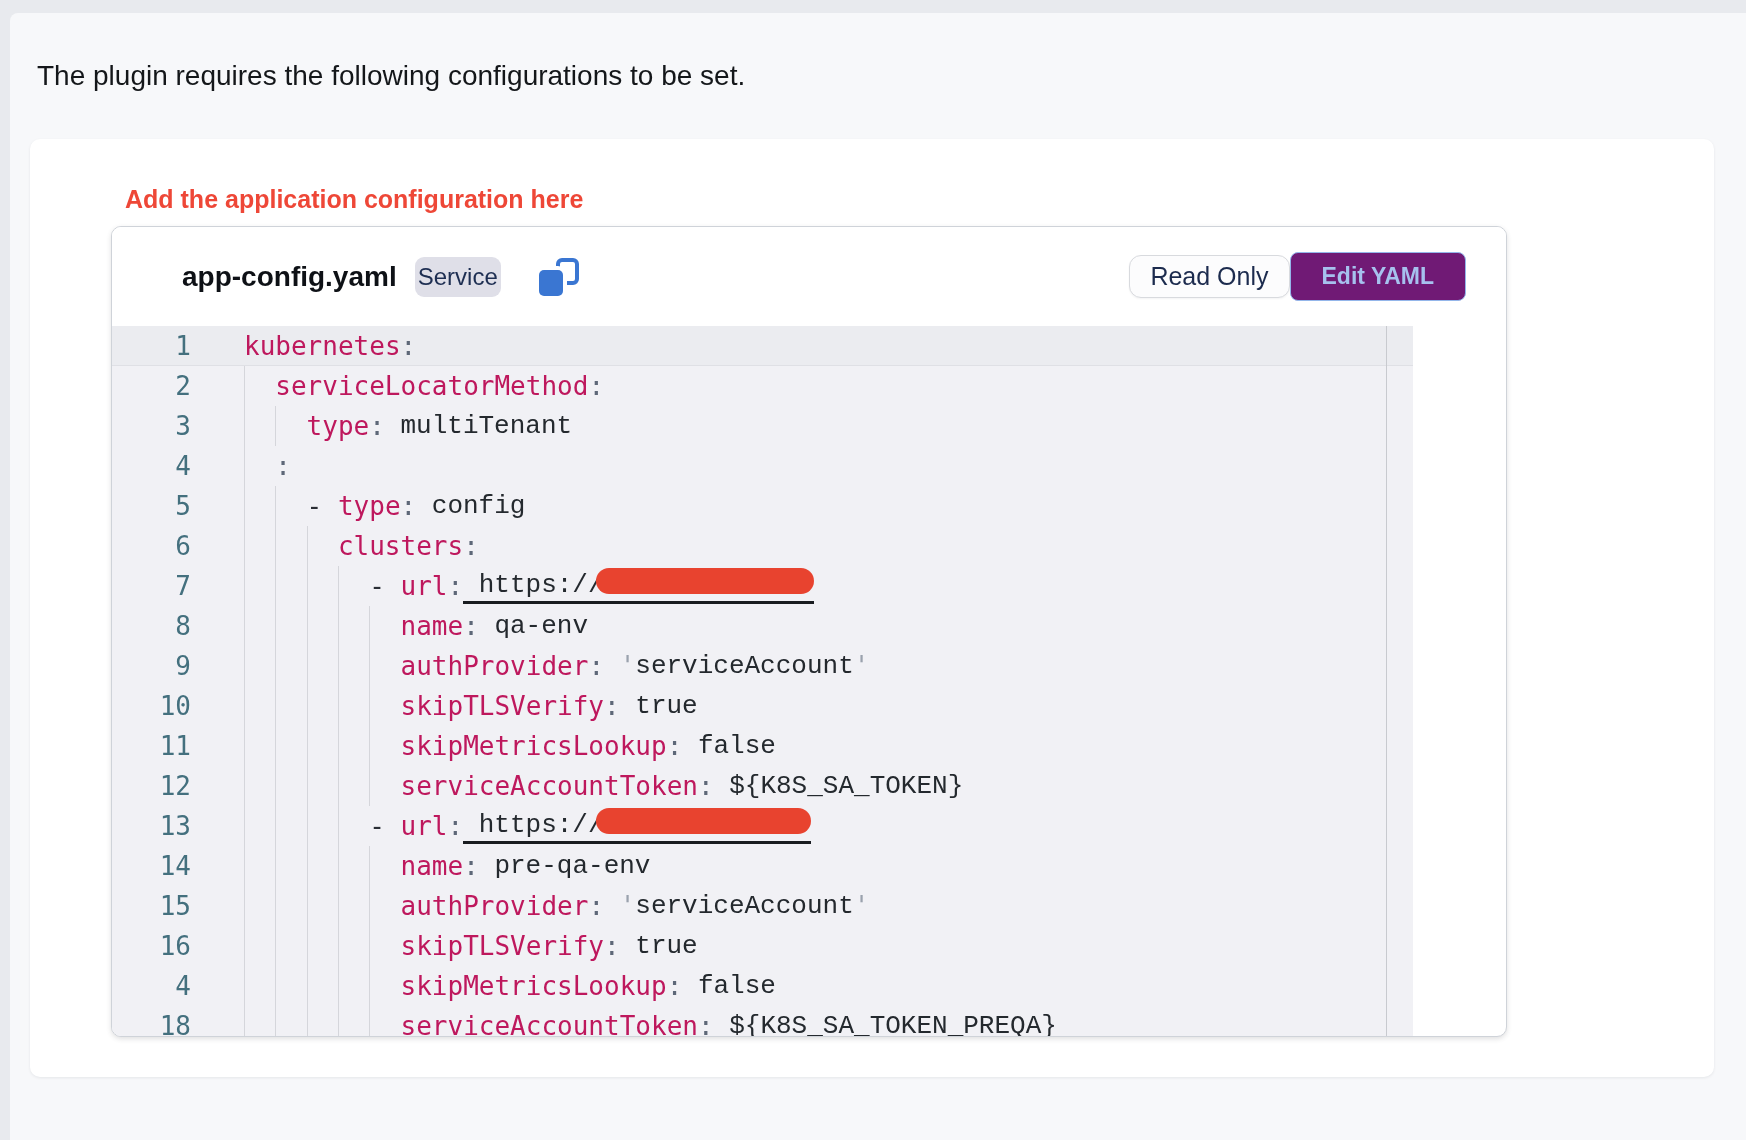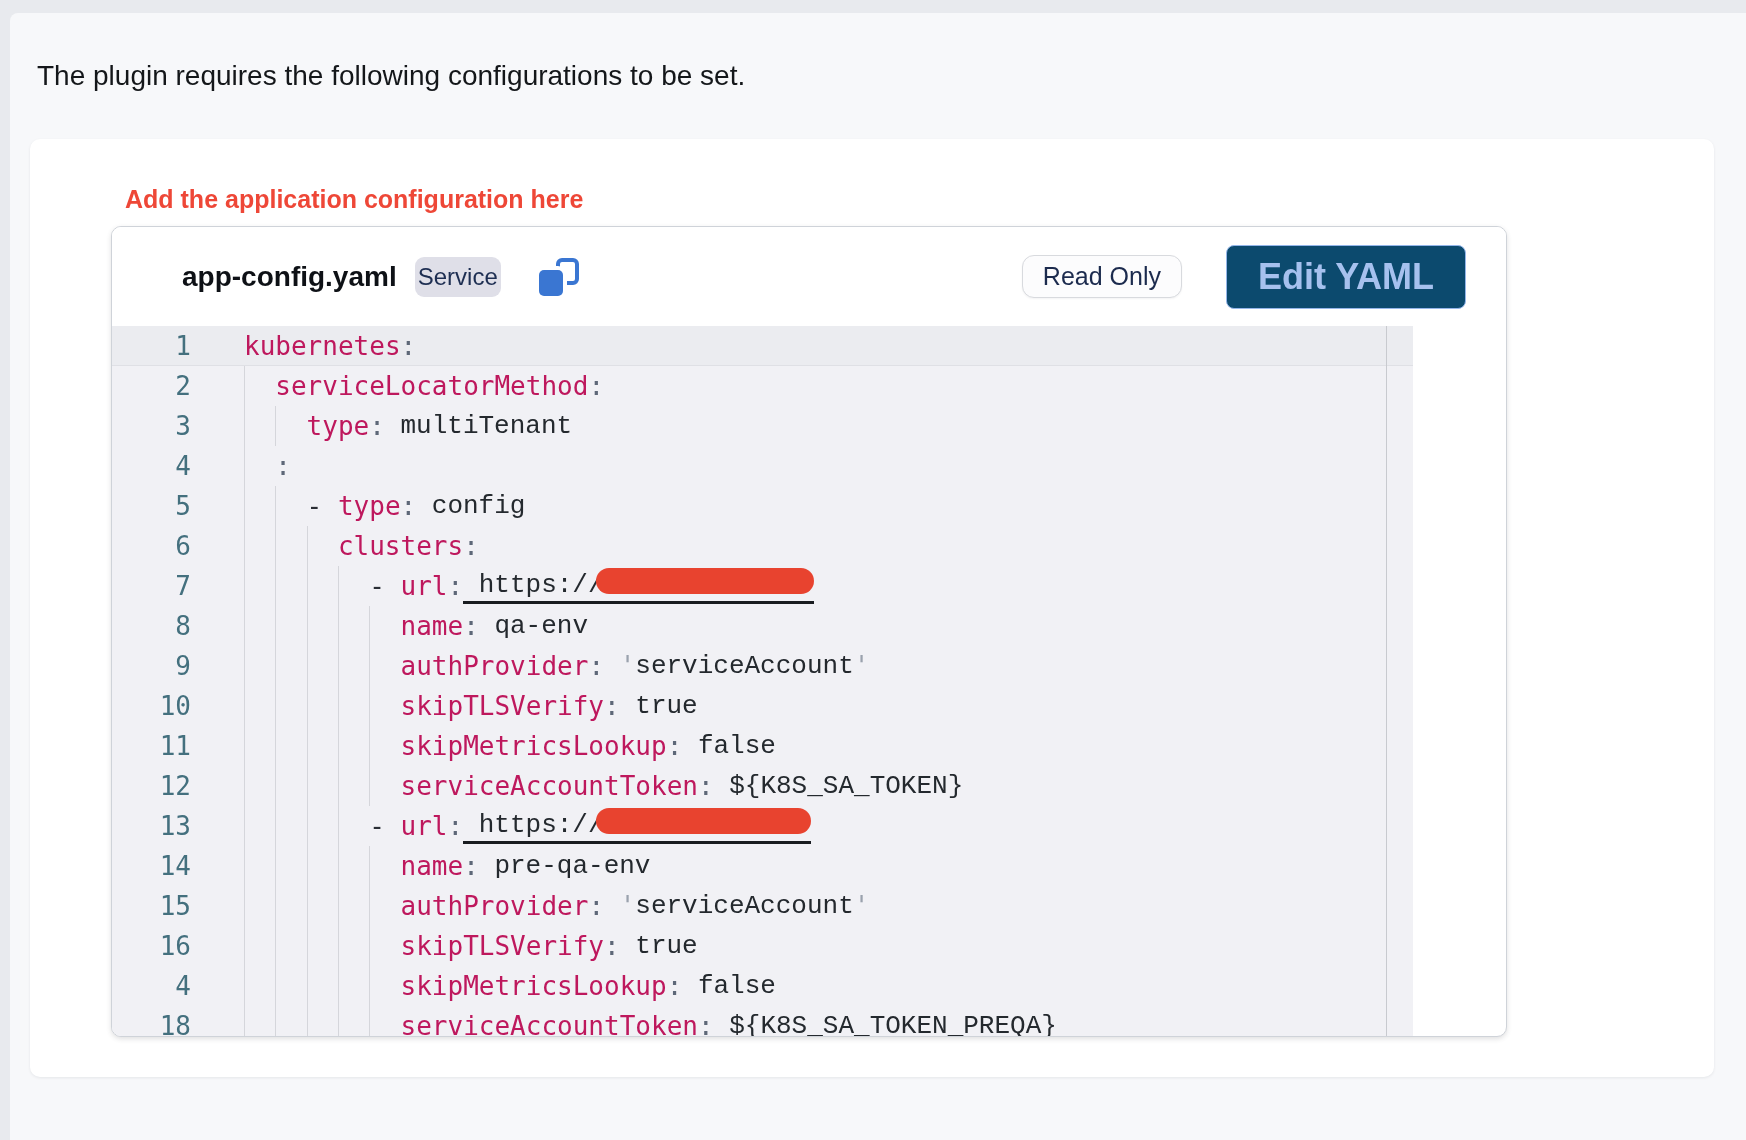--- a/index.html
+++ b/index.html
@@ -62,22 +62,22 @@
   .header-spacer{flex:1;}
   .btn-read-only{
     font-family:"Liberation Sans", sans-serif;
     font-size:25px;color:#1c2b4e;background:#fcfcfd;
     border:1.5px solid #d8dade;border-radius:12px;
     padding:6px 20px;box-shadow:0 1px 2px rgba(16,24,40,.05);
     cursor:pointer;
   }
   .btn-edit-yaml{
     font-family:"Liberation Sans", sans-serif;
-    margin-left:44px;font-size:36px;font-weight:bold;color:#a6c1ee;
-    background:#0c4a6e;border:1.5px solid #94b6ea;border-radius:8px;
+    font-size:23px;font-weight:bold;color:#a6c1ee;
+    background:#701a75;border:1.5px solid #94b6ea;border-radius:8px;
     padding:10px 31px;cursor:pointer;
   }
   
   .code-area{
     position:relative;width:1301px;height:711px;overflow:hidden;
     background:#f1f1f5;
     font-family:"DejaVu Sans Mono", monospace;
     font-size:26px;
   }
   .track-line{

